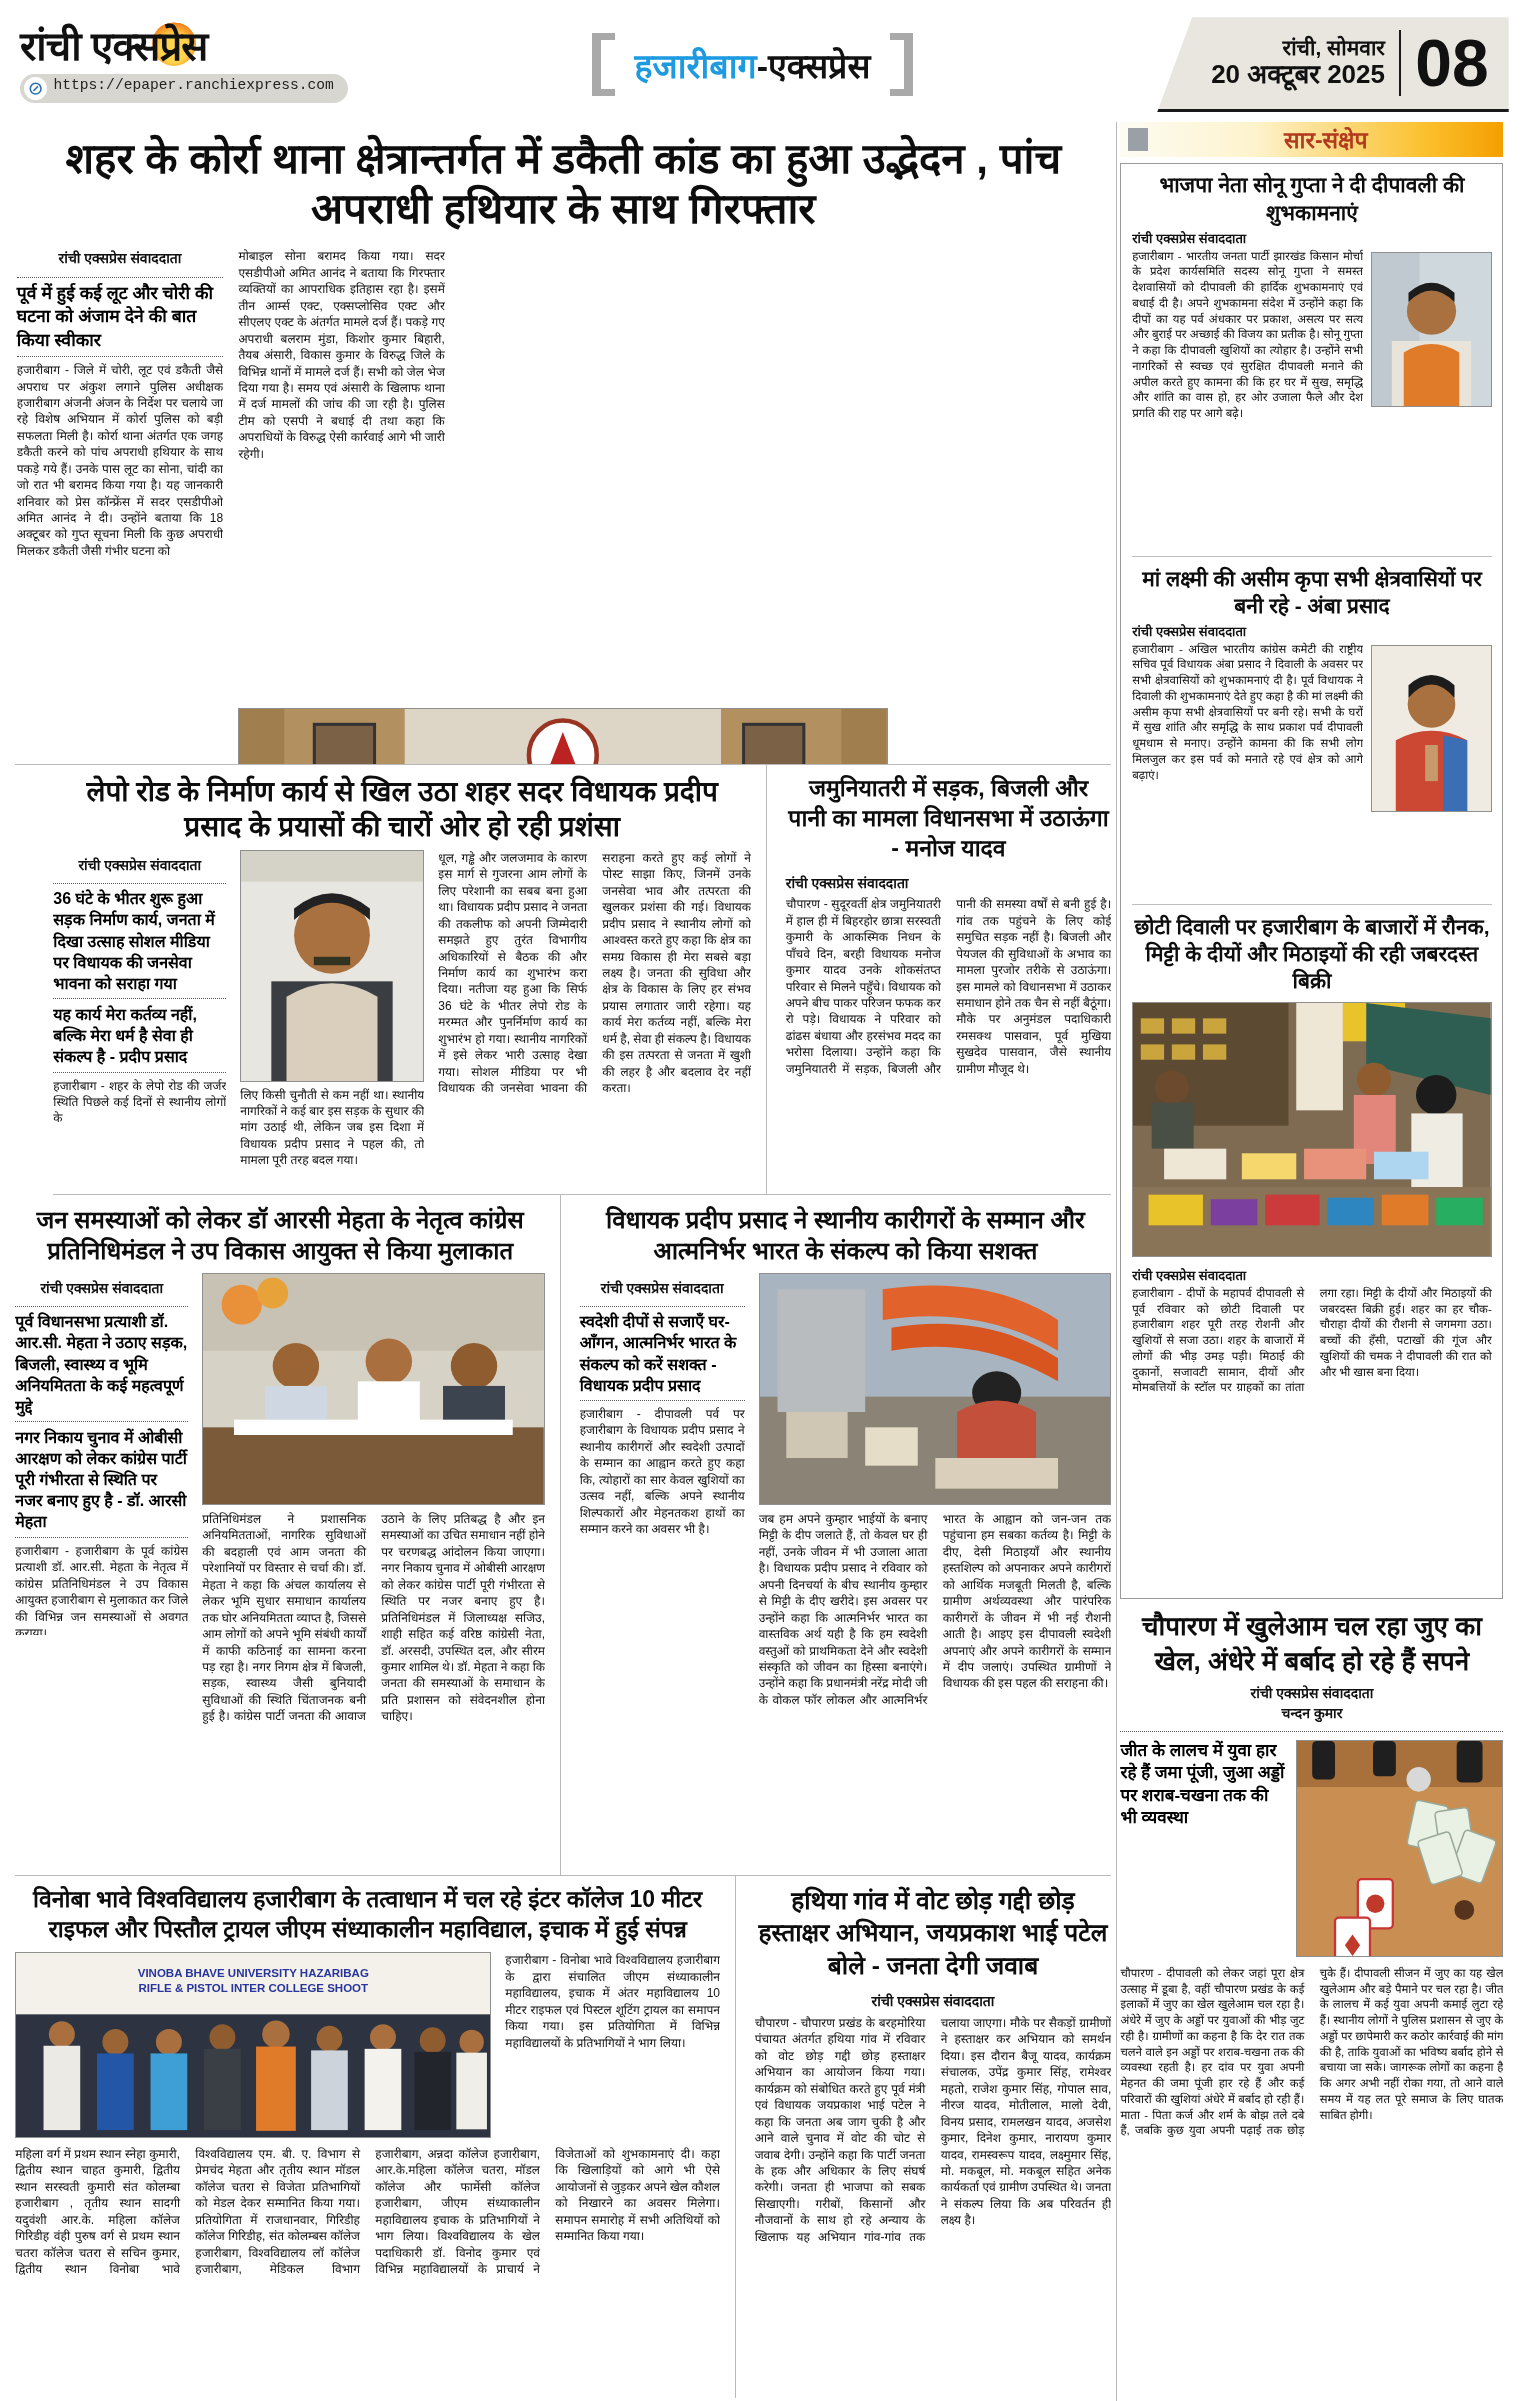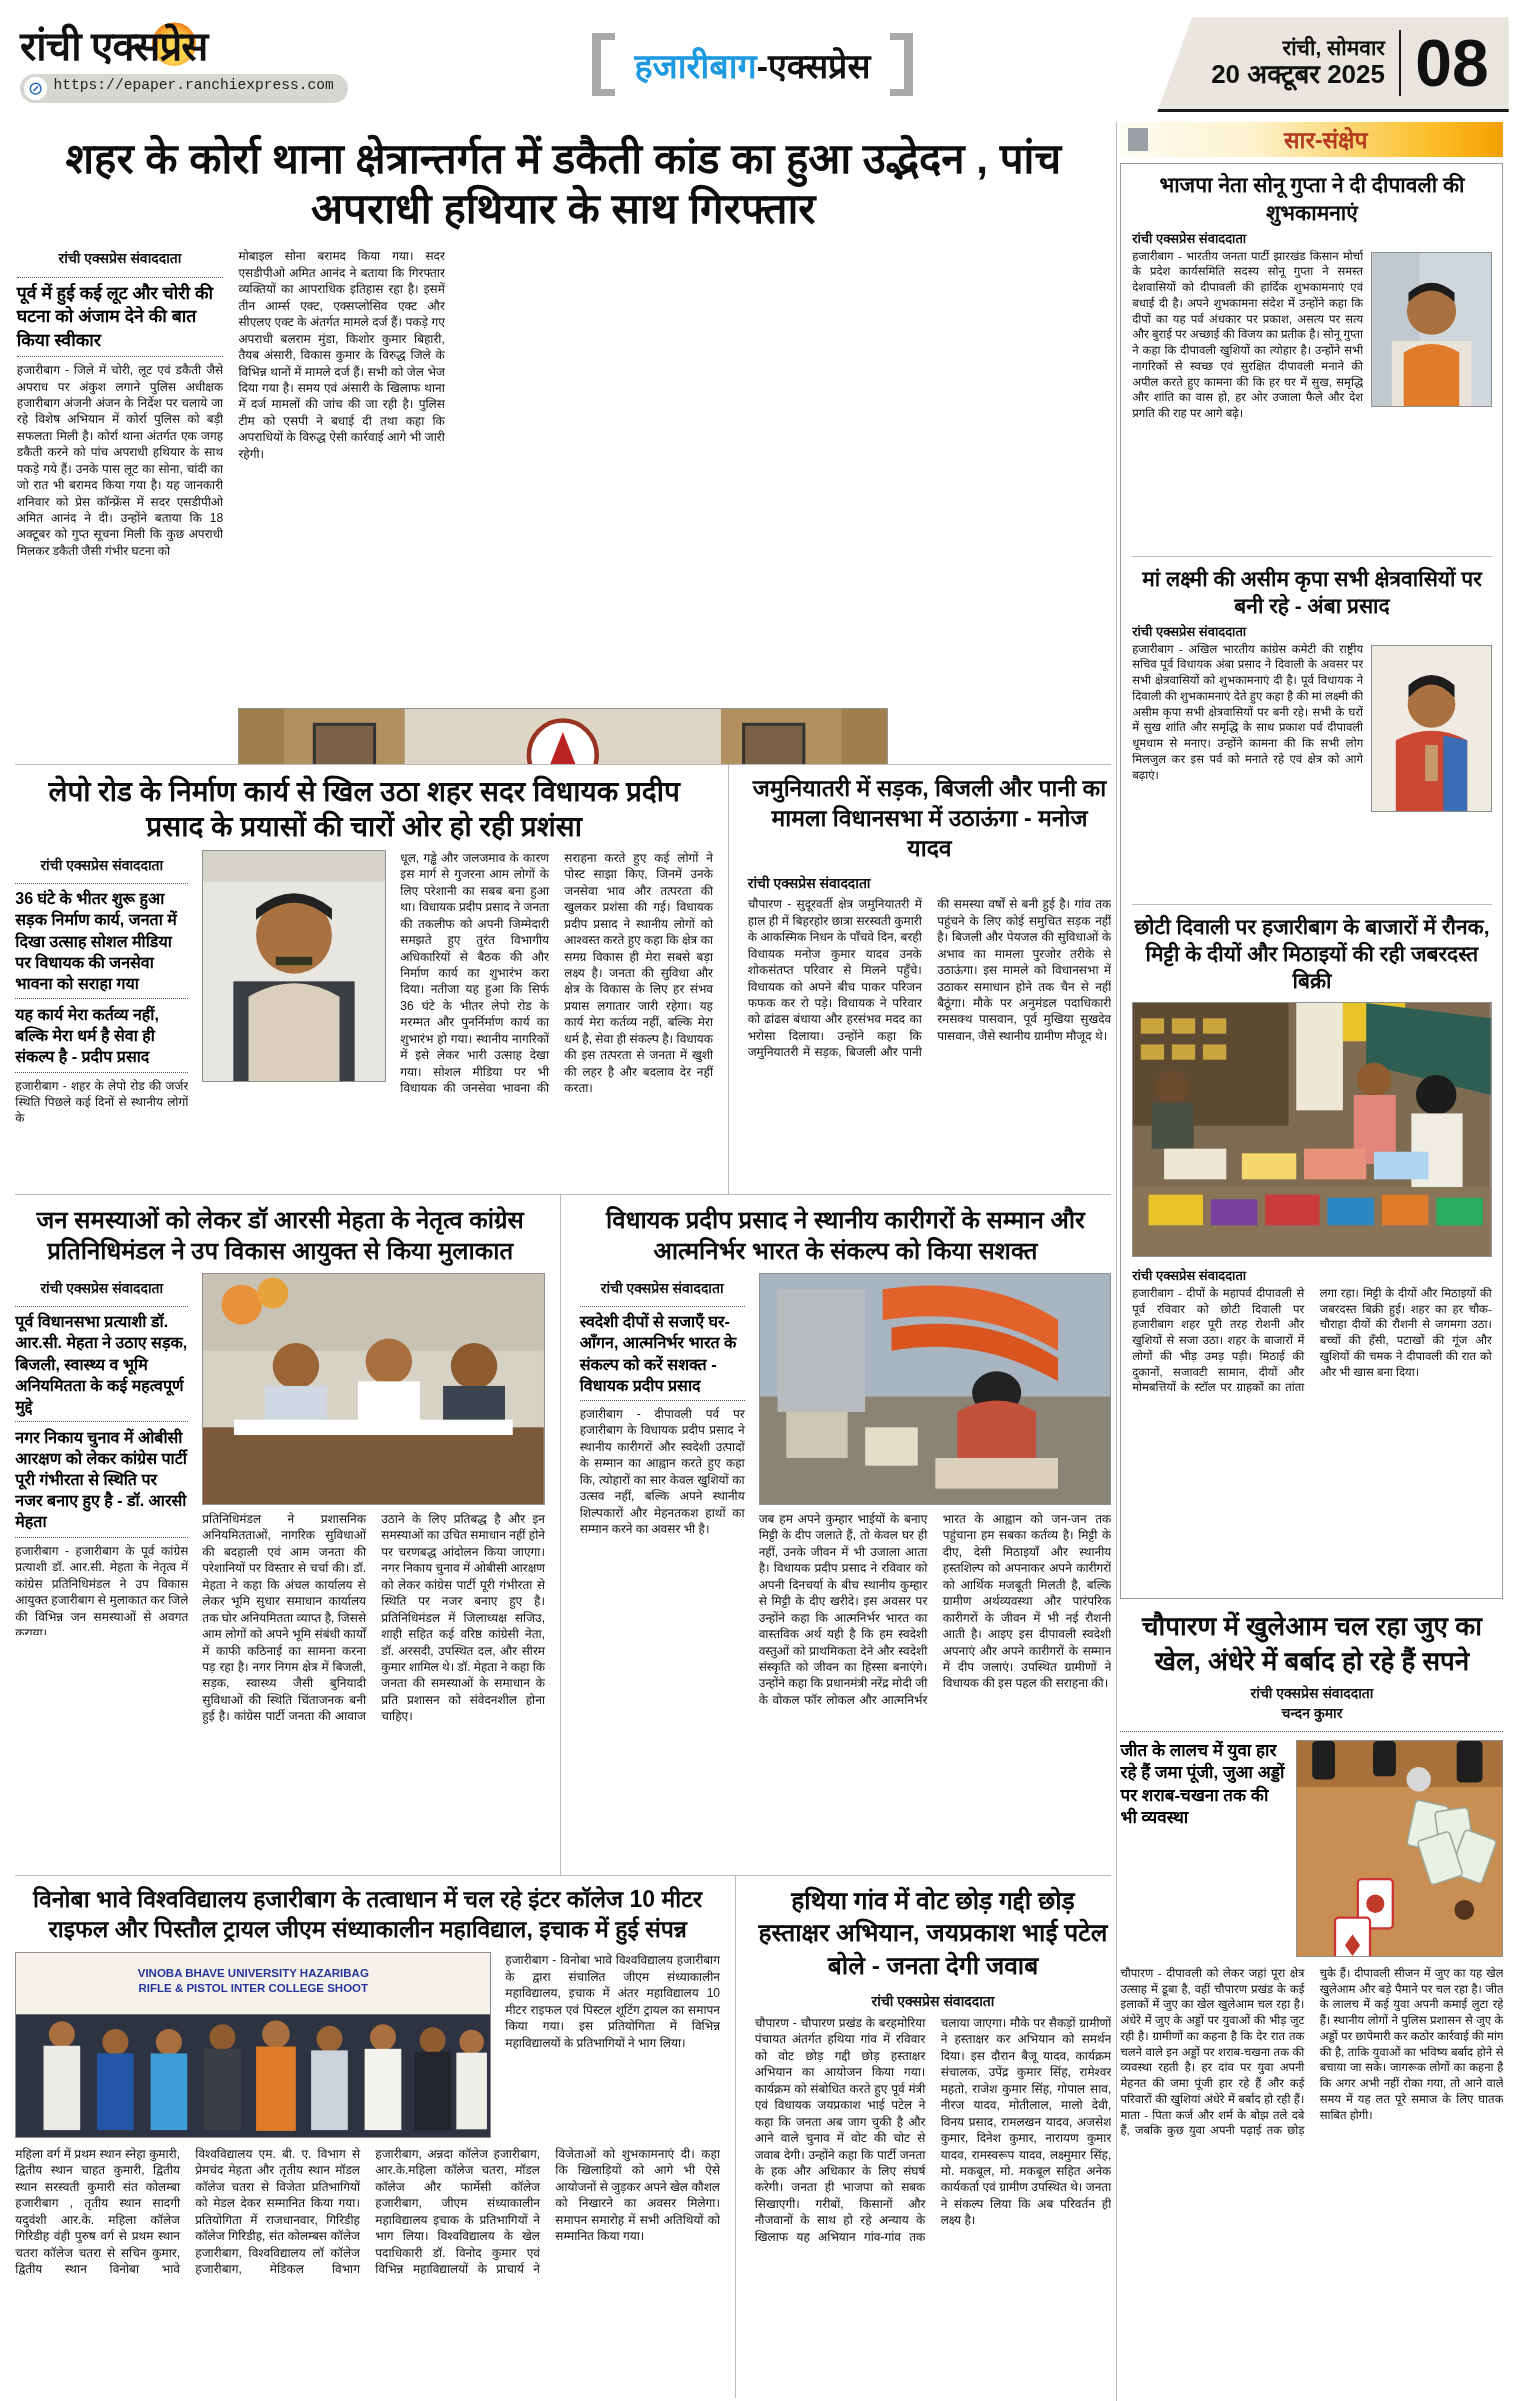--- a/index.html
+++ b/index.html
@@ -164,21 +164,21 @@
                 <rect x="73" y="31.6" width="6" height="3.4" fill="#222"></rect>
           </svg>
         </div>
         <div style="grid-row:1/3;">
           <div class="bt" style="height:460px;padding-top:4.6px;">मोबाइल सोना बरामद किया गया। सदर एसडीपीओ अमित आनंद ने बताया कि गिरफ्तार व्यक्तियों का आपराधिक इतिहास रहा है। इसमें तीन आर्म्स एक्ट, एक्सप्लोसिव एक्ट और सीएलए एक्ट के अंतर्गत मामले दर्ज हैं। पकड़े गए अपराधी बलराम मुंडा, किशोर कुमार बिहारी, तैयब अंसारी, विकास कुमार के विरुद्ध जिले के विभिन्न थानों में मामले दर्ज हैं। सभी को जेल भेज दिया गया है। समय एवं अंसारी के खिलाफ थाना में दर्ज मामलों की जांच की जा रही है। पुलिस टीम को एसपी ने बधाई दी तथा कहा कि अपराधियों के विरुद्ध ऐसी कार्रवाई आगे भी जारी रहेगी।</div>
         </div>
 
       </div>
     </section>
 
-    <section class="rule" style="height:430px;display:grid;grid-template-columns:714px 1fr;column-gap:18.4px;">
+    <section class="rule" style="height:430px;display:grid;grid-template-columns:714px 1fr;column-gap:18.4px;margin-left:38px;">
       <div style="border-right:0.8px solid #b9b9b9;padding-right:15.3px;">
         <h2 style="font-size:28px;line-height:1.25;padding:9.2px 3.1px 6.1px 3.1px;">लेपो रोड के निर्माण कार्य से खिल उठा शहर सदर विधायक प्रदीप प्रसाद के प्रयासों की चारों ओर हो रही प्रशंसा</h2>
         <div style="display:grid;grid-template-columns:173px 184px 1fr;column-gap:14px;">
           <div>
             <div class="byline">रांची एक्सप्रेस संवाददाता</div>
             <div class="dotted"></div>
             <div class="sub-blue" style="font-size:16px;">36 घंटे के भीतर शुरू हुआ सड़क निर्माण कार्य, जनता में दिखा उत्साह सोशल मीडिया पर विधायक की जनसेवा भावना को सराहा गया</div>
             <div class="dotted"></div>
             <div class="sub-blue" style="font-size:16px;">यह कार्य मेरा कर्तव्य नहीं, बल्कि मेरा धर्म है सेवा ही संकल्प है - प्रदीप प्रसाद</div>
             <div class="dotted"></div>
@@ -189,20 +189,21 @@
               <svg viewBox="0 0 24 30" preserveAspectRatio="none">
                 <rect width="24" height="30" fill="#e8e6e0"></rect>
                     <rect x="0" y="0" width="24" height="4" fill="#d5d2c8"></rect>
                 <rect x="4" y="17" width="16" height="13" fill="#3a3d42"></rect>
                 <path d="M6 30 L6 19 Q12 15.5 18 19 L18 30 Z" fill="#d9cfbc"></path>
                 <circle cx="12" cy="11" r="5" fill="#a9713f"></circle>
                     <path d="M7 9 Q12 4.5 17 9 L17 7.5 Q12 3.5 7 7.5 Z" fill="#222"></path>
                 <rect x="9.6" y="13.8" width="4.8" height="1.1" fill="#332"></rect>
               </svg>
             </div>
+            <div class="bt" style="height:84px;margin-top:4.6px;">लिए किसी चुनौती से कम नहीं था। स्थानीय नागरिकों ने कई बार इस सड़क के सुधार की मांग उठाई थी, लेकिन जब इस दिशा में विधायक प्रदीप प्रसाद ने पहल की, तो मामला पूरी तरह बदल गया।</div>
           </div>
           <div class="bt c2" style="height:324px;">धूल, गड्ढे और जलजमाव के कारण इस मार्ग से गुजरना आम लोगों के लिए परेशानी का सबब बना हुआ था। विधायक प्रदीप प्रसाद ने जनता की तकलीफ को अपनी जिम्मेदारी समझते हुए तुरंत विभागीय अधिकारियों से बैठक की और निर्माण कार्य का शुभारंभ करा दिया। नतीजा यह हुआ कि सिर्फ 36 घंटे के भीतर लेपो रोड के मरम्मत और पुनर्निर्माण कार्य का शुभारंभ हो गया। स्थानीय नागरिकों में इसे लेकर भारी उत्साह देखा गया। सोशल मीडिया पर भी विधायक की जनसेवा भावना की सराहना करते हुए कई लोगों ने पोस्ट साझा किए, जिनमें उनके जनसेवा भाव और तत्परता की खुलकर प्रशंसा की गई। विधायक प्रदीप प्रसाद ने स्थानीय लोगों को आश्वस्त करते हुए कहा कि क्षेत्र का समग्र विकास ही मेरा सबसे बड़ा लक्ष्य है। जनता की सुविधा और क्षेत्र के विकास के लिए हर संभव प्रयास लगातार जारी रहेगा। यह कार्य मेरा कर्तव्य नहीं, बल्कि मेरा धर्म है, सेवा ही संकल्प है। विधायक की इस तत्परता से जनता में खुशी की लहर है और बदलाव देर नहीं करता।</div>
         </div>
       </div>
       <div>
         <h2 style="font-size:23px;line-height:1.3;padding:9.2px 1.5px 4.6px 1.5px;">जमुनियातरी में सड़क, बिजली और पानी का मामला विधानसभा में उठाऊंगा - मनोज यादव</h2>
         <div class="byline" style="text-align:left;">रांची एक्सप्रेस संवाददाता</div>
         <div class="bt c2" style="height:307px;">चौपारण - सुदूरवर्ती क्षेत्र जमुनियातरी में हाल ही में बिहरहोर छात्रा सरस्वती कुमारी के आकस्मिक निधन के पाँचवे दिन, बरही विधायक मनोज कुमार यादव उनके शोकसंतप्त परिवार से मिलने पहुँचे। विधायक को अपने बीच पाकर परिजन फफक कर रो पड़े। विधायक ने परिवार को ढांढस बंधाया और हरसंभव मदद का भरोसा दिलाया। उन्होंने कहा कि जमुनियातरी में सड़क, बिजली और पानी की समस्या वर्षों से बनी हुई है। गांव तक पहुंचने के लिए कोई समुचित सड़क नहीं है। बिजली और पेयजल की सुविधाओं के अभाव का मामला पुरजोर तरीके से उठाऊंगा। इस मामले को विधानसभा में उठाकर समाधान होने तक चैन से नहीं बैठूंगा। मौके पर अनुमंडल पदाधिकारी रमसक्थ पासवान, पूर्व मुखिया सुखदेव पासवान, जैसे स्थानीय ग्रामीण मौजूद थे।</div>
       </div>
     </section>

